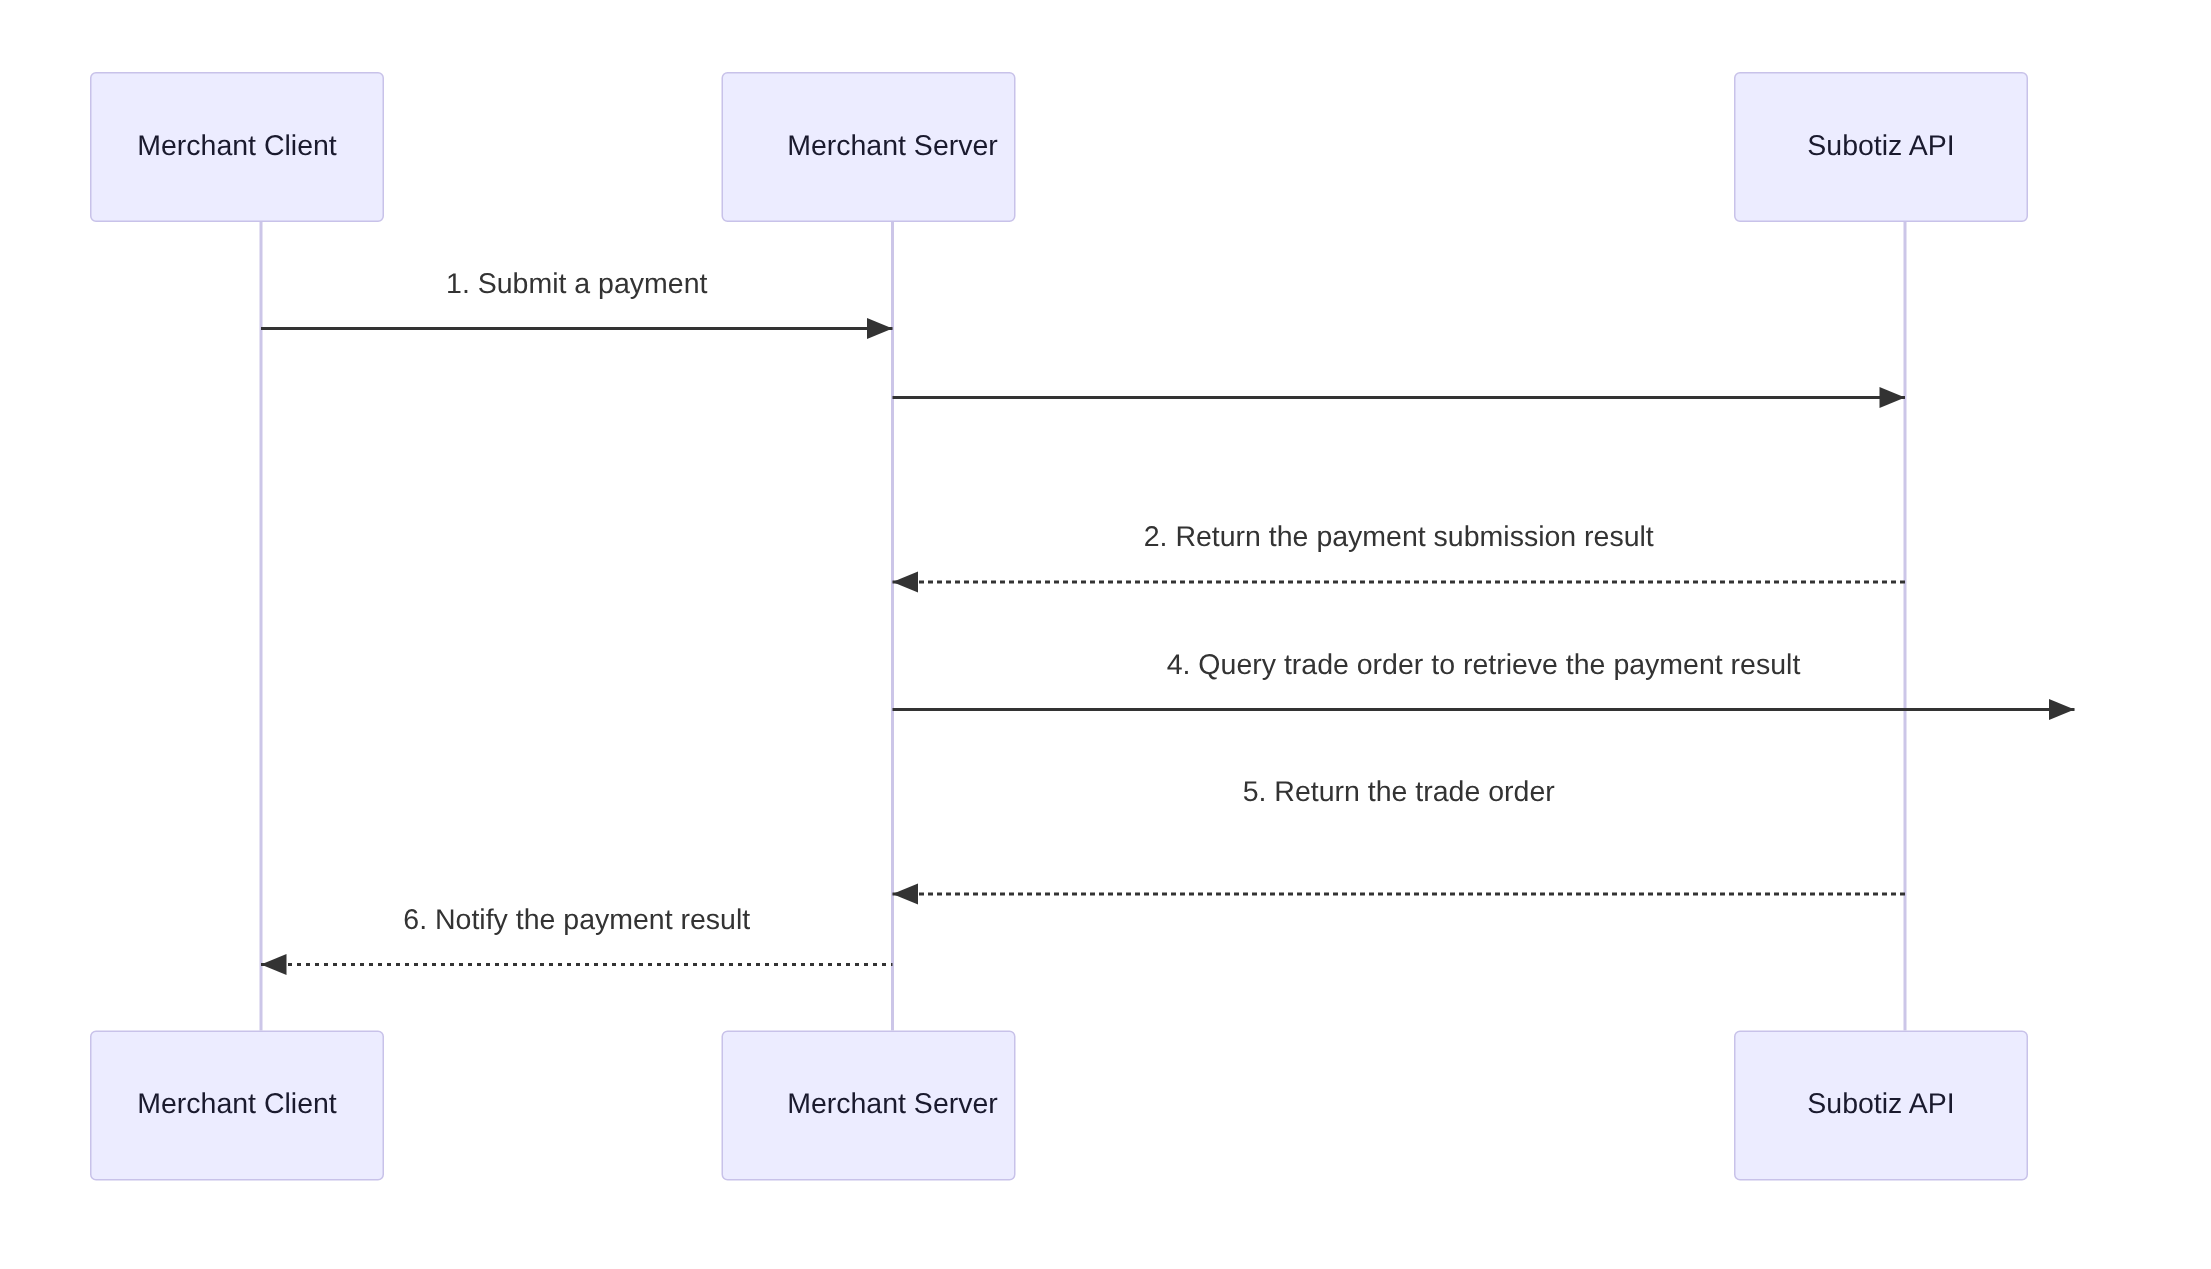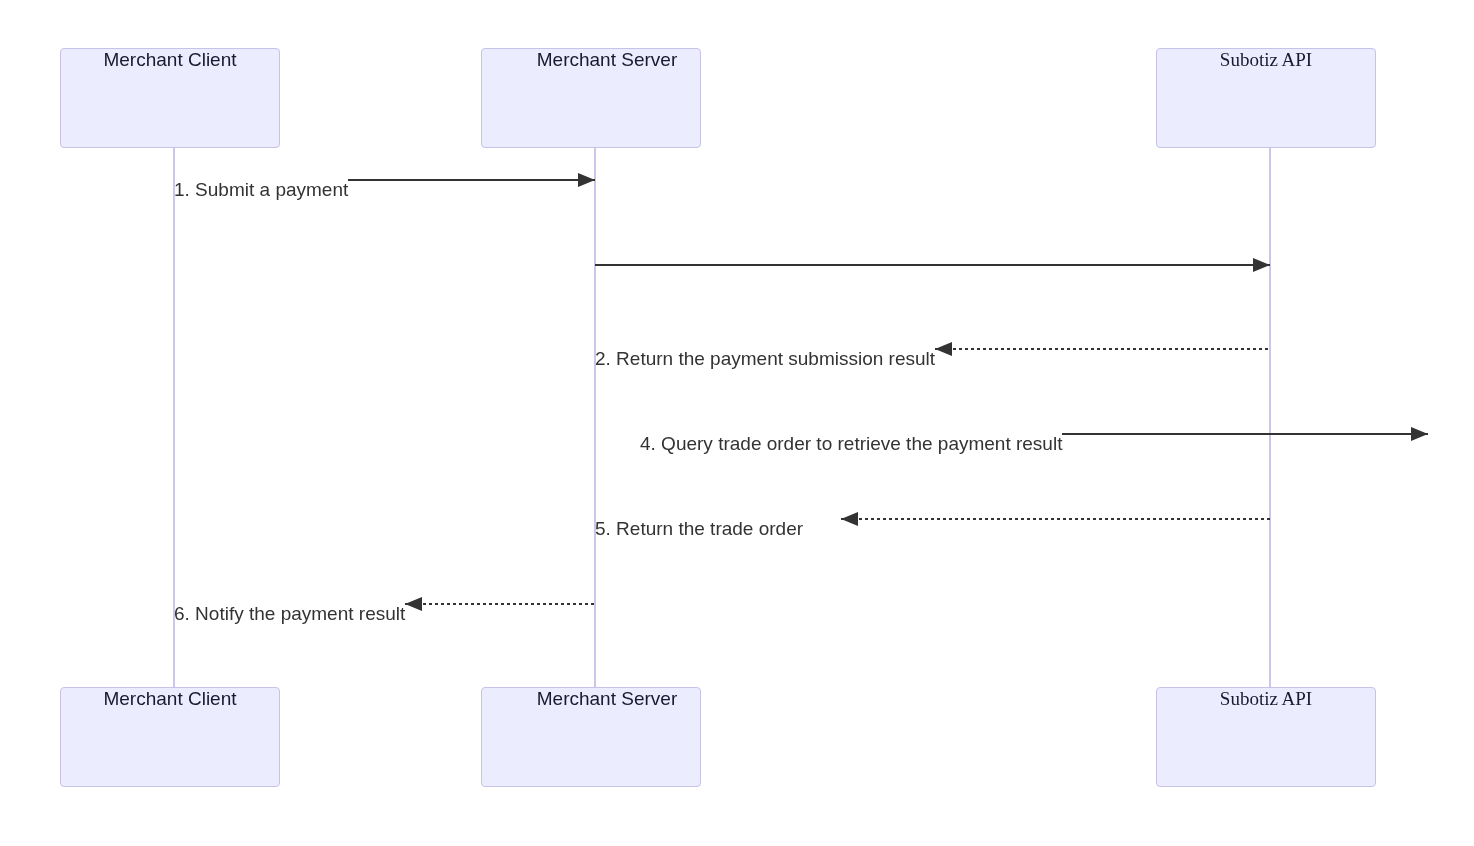--- a/index.html
+++ b/index.html
@@ -11,52 +11,53 @@
   .diagram {
     position: relative;
     width: 1474px;
     height: 846px;
     background: #ffffff;
     overflow: hidden;
   }
   
   .actor-box {
     position: absolute;
-    width: 220px;
+    width: 196px;
     height: 100px;
     background: #ECECFF;
     border: 1px solid #C8C2E9;
     border-radius: 4px;
     display: flex;
+    align-items: center;
     justify-content: center;
     font-size: 19px;
     color: #1a1a2e;
     box-sizing: border-box;
   }
   .actor-top    { top: 48px; }
   .actor-bottom { top: 687px; }
   .actor-a { left: 60px; }
   .actor-b { left: 481px; padding-left: 32px; }
-  .actor-c { left: 1156px; font-family: Liberation Serif, serif; }
+  .actor-c { left: 1156px; }
   
   .lifeline {
     position: absolute;
     top: 148px;
     height: 539px;
     width: 2px;
     background: #CCC6E8;
   }
   .lifeline-a { left: 173px; }
   .lifeline-b { left: 594px; }
   .lifeline-c { left: 1269px; }
   
   .msg {
     position: absolute;
     display: flex;
-    flex-direction: row;
+    flex-direction: column;
     justify-content: flex-end;
   }
   .msg-label {
     text-align: center;
     font-size: 19px;
     color: #333333;
     margin-bottom: 17px;
     white-space: nowrap;
   }
   .msg-line {
@@ -81,21 +82,21 @@
     border-left: 17px solid #333333;
   }
   .arrowhead.left {
     left: 0;
     border-right: 17px solid #333333;
   }
   
   .msg-1 { left: 174px; width: 421px; top: 179px; }
   .msg-2 { left: 595px; width: 675px; top: 264px; }
   .msg-3 { left: 595px; width: 675px; top: 348px; }
-  .msg-4 { left: 595px; width: 788px; top: 433px; padding-left: 45px; }
+  .msg-4 { left: 595px; width: 788px; top: 433px; }
   .msg-5 { left: 595px; width: 675px; top: 518px; gap: 38px; }
   .msg-6 { left: 174px; width: 421px; top: 603px; }
 </style>
 </head>
 <body>
 
 <div class="diagram">
 
   <div class="actor-box actor-top actor-a">
     <span>Merchant Client</span>

